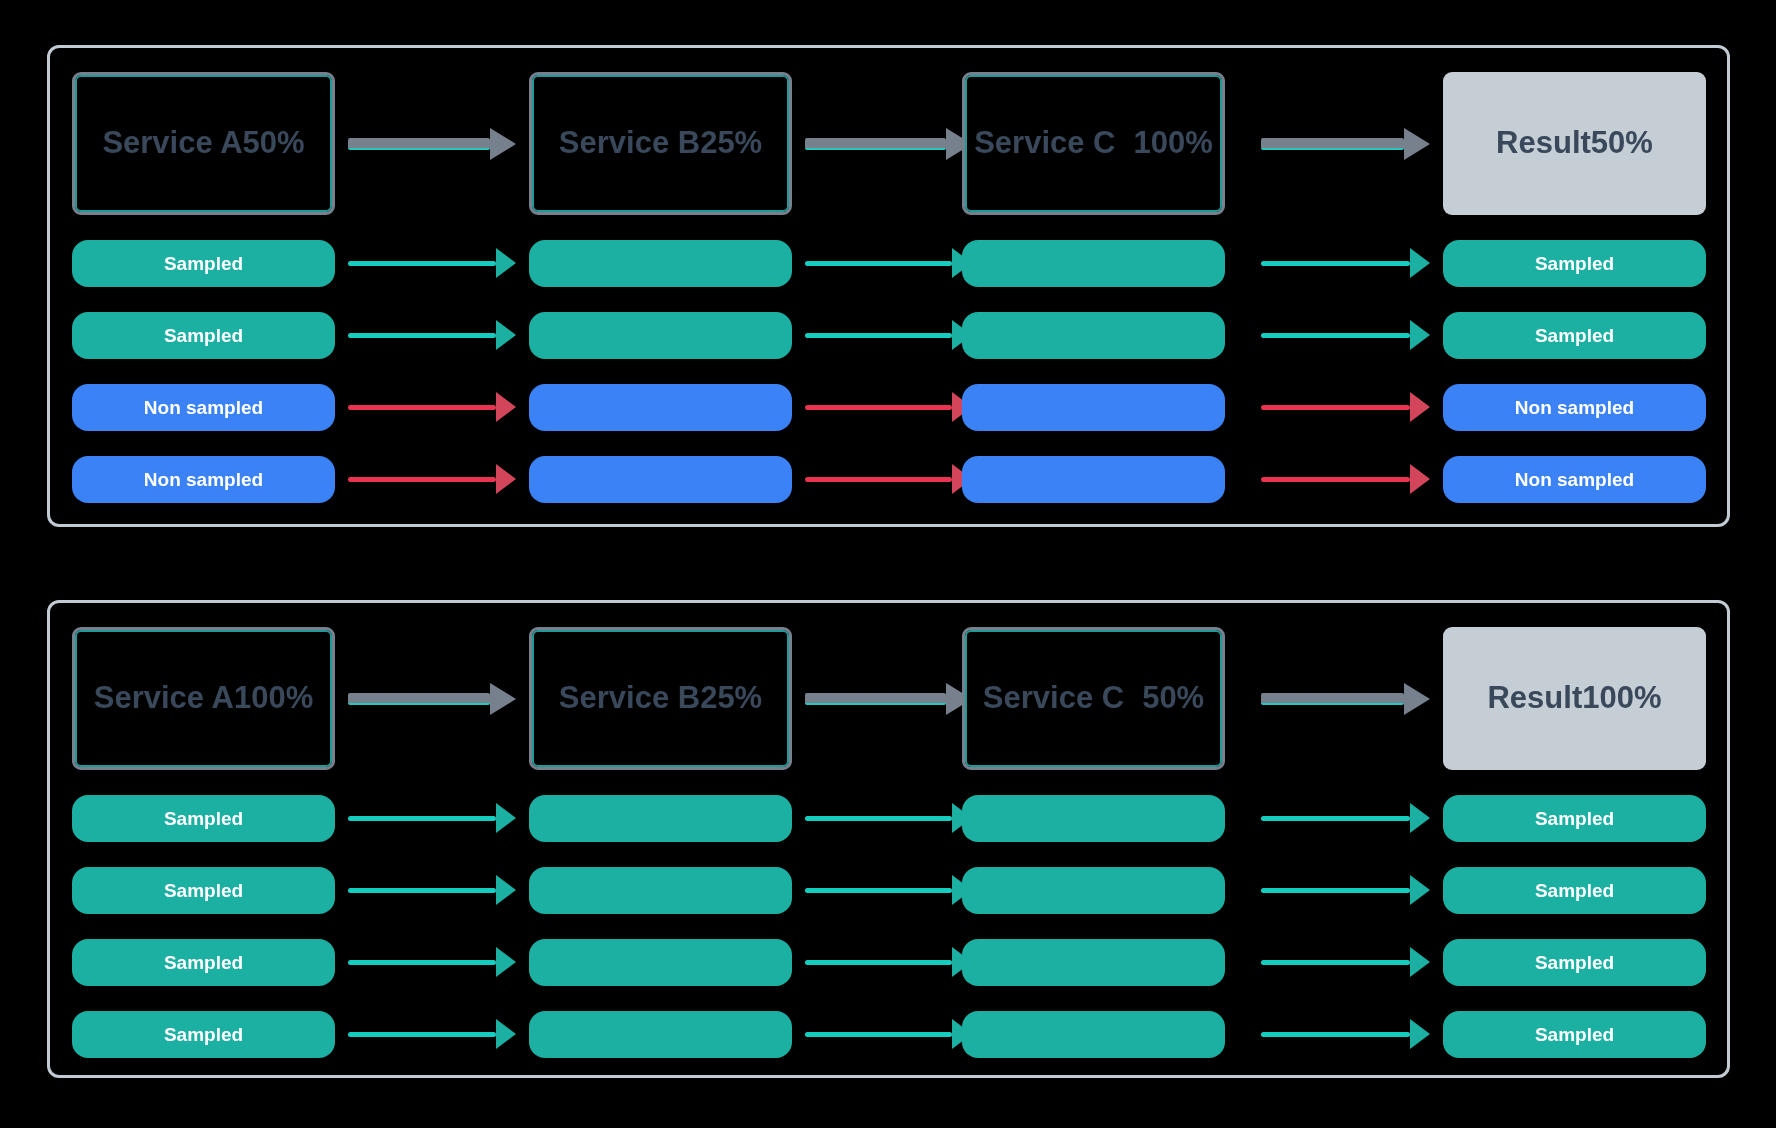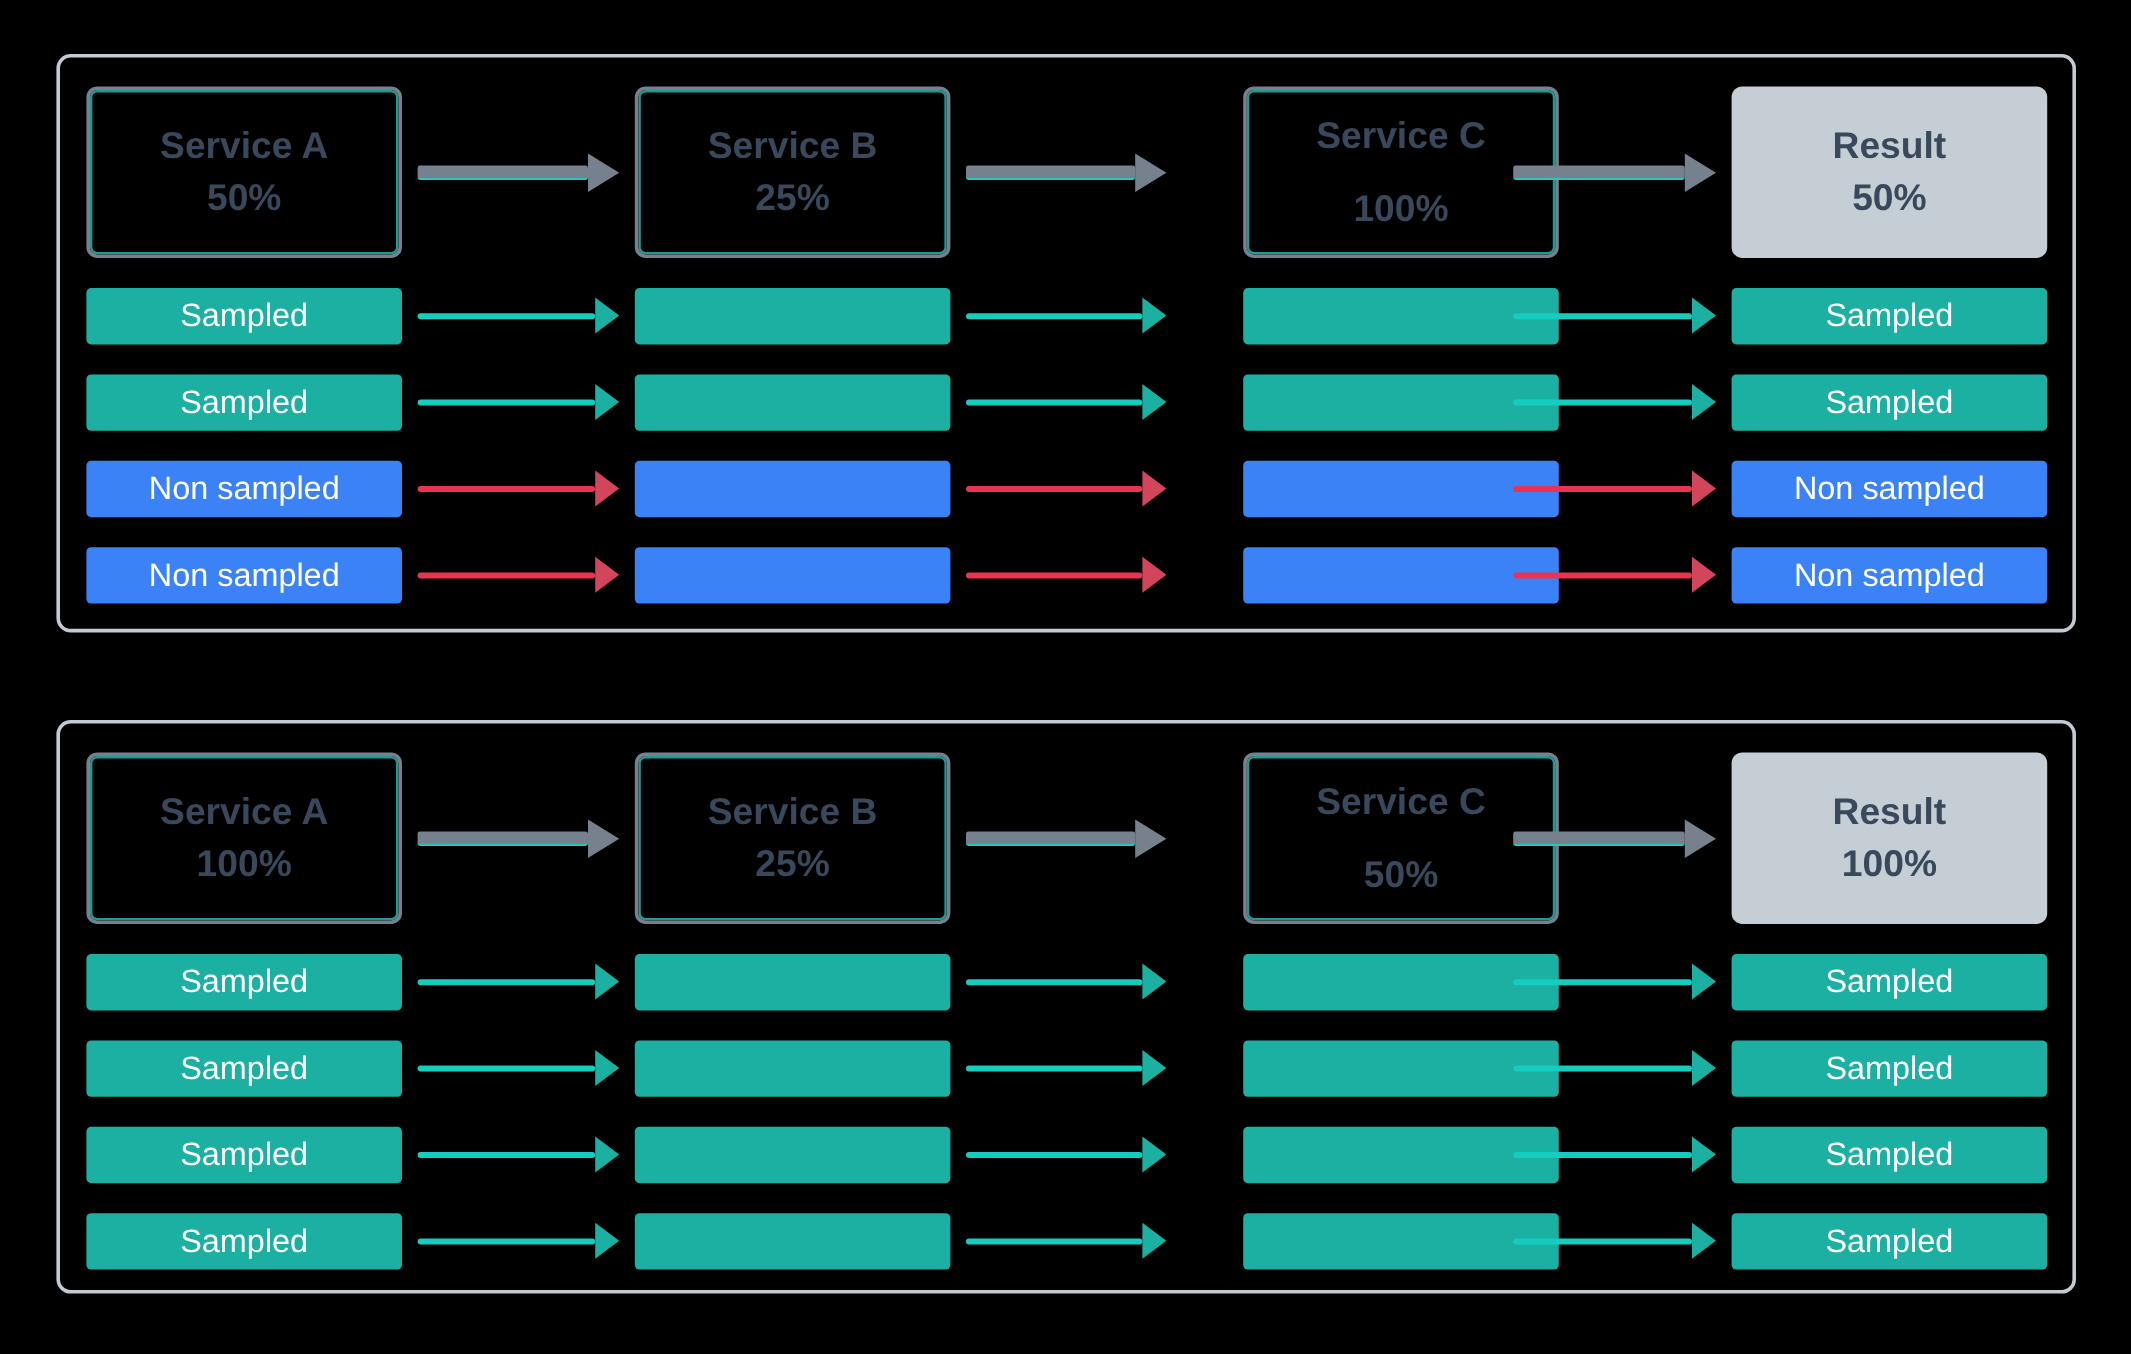--- a/index.html
+++ b/index.html
@@ -9,40 +9,40 @@
     font-family:"Liberation Sans","DejaVu Sans",sans-serif;
   }
   .panel{
     position:absolute;left:47px;width:1683px;
     border:3px solid #C2CBD3;border-radius:12px;background:#000;
   }
   #panel1{top:45px;height:482px;}
   #panel2{top:600px;height:478px;}
 
   
-  .c1{left:22px;} .c2{left:479px;} .c3{left:986px;gap:18px;} .c4{left:1393px;}
+  .c1{left:22px;} .c2{left:479px;} .c3{left:912px;gap:18px;} .c4{left:1393px;}
 
   
   .svc,.result{
     position:absolute;top:24px;width:263px;height:143px;border-radius:9px;
-    display:flex;flex-direction:column;align-items:center;justify-content:center;
+    display:flex;flex-direction:row;align-items:center;justify-content:center;
     color:#39485A;font-size:31px;font-weight:600;line-height:1.38;
     text-align:center;
   }
   .svc{
     background:#000;border:3px solid #76818D;
     box-shadow:inset 0 0 0 2px rgba(37,181,176,.85);
   }
   .result{background:#C5CED5;border:none;text-align:center;}
 
   
   .pill{
-    position:absolute;width:263px;height:47px;border-radius:4px;
+    position:absolute;width:263px;height:47px;border-radius:16px;
     display:flex;align-items:center;justify-content:center;
-    color:#FFFFFF;font-size:27px;font-weight:400;
+    color:#FFFFFF;font-size:19px;font-weight:700;
   }
   .pill.sampled{background:#1BB0A1;}
   .pill.non-sampled{background:#3b82f6;}
   .r1{top:192px;} .r2{top:264px;} .r3{top:336px;} .r4{top:408px;}
 
   
   .arrow{position:absolute;display:flex;align-items:center;}
   .arrow.g1{left:298px;width:168px;}
   .arrow.g2{left:755px;width:167px;}
   .arrow.g3{left:1211px;width:169px;}

